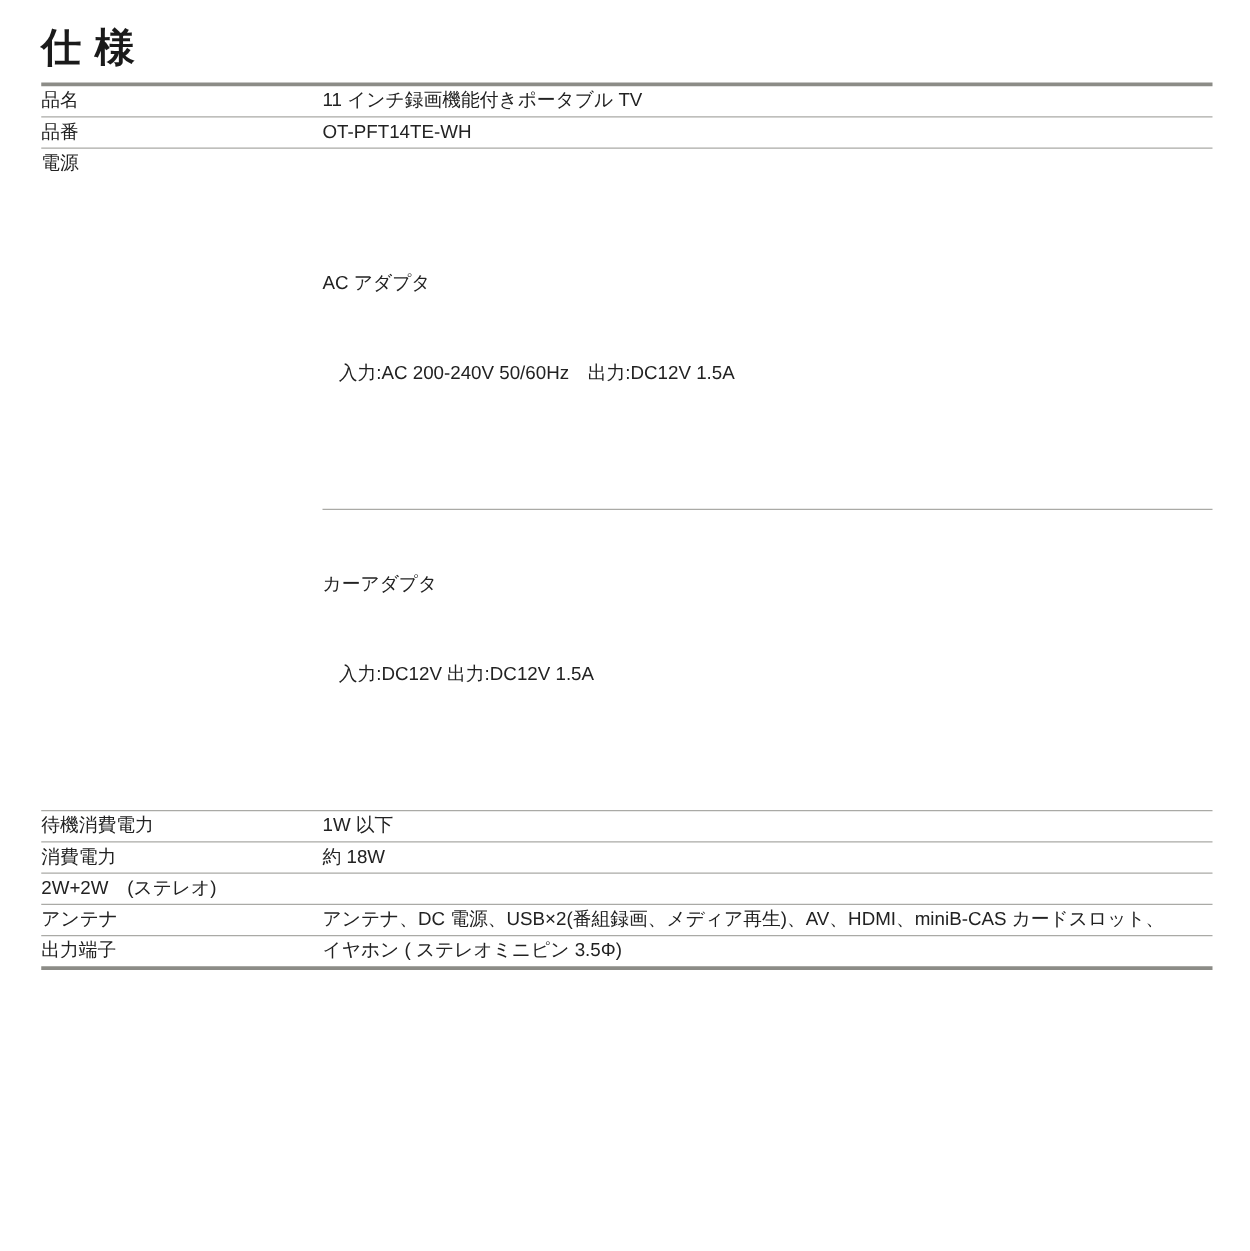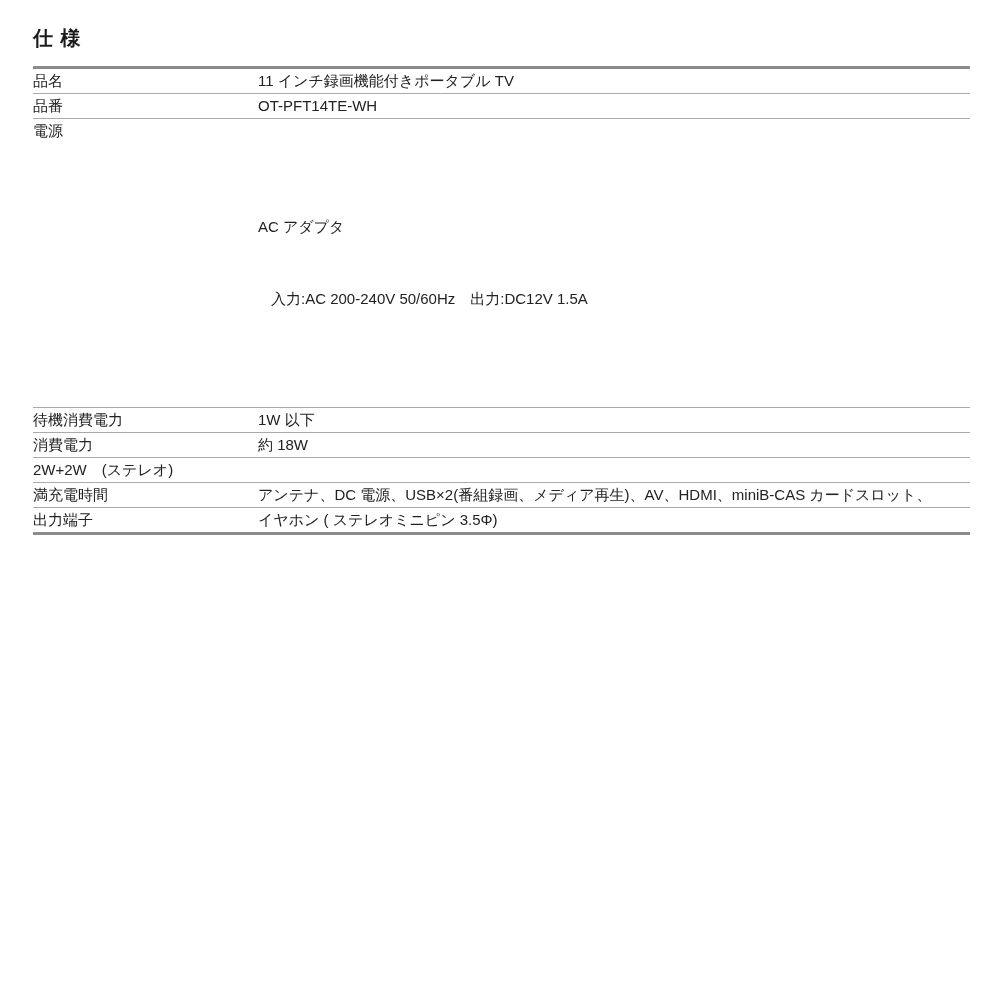--- a/index.html
+++ b/index.html
@@ -9,21 +9,21 @@
   }
   html,body{margin:0;padding:0;background:#ffffff;}
   .sheet{
     width:1000px;height:1001px;box-sizing:border-box;
     padding:24px 30px 0 33px;
     background:#ffffff;color:var(--ink);
     font-family:"Liberation Sans","DejaVu Sans",sans-serif;
     font-size:15px;
   }
   .title{
-    font-size:20px;font-weight:700;line-height:29px;
+    font-size:32px;font-weight:700;line-height:29px;
     margin:0 0 13px 0;color:#1a1a1a;letter-spacing:1px;
   }
   .spec-table{
     border-top:3px solid var(--thick);
     border-bottom:3px solid var(--thick);
   }
   .row{display:flex;line-height:24px;justify-content:space-between;}
   .row + .row{border-top:1px solid var(--thin);}
   .lbl{flex:0 0 225px;white-space:pre;}
   .val{flex:1;white-space:pre;min-width:0;}
@@ -52,39 +52,43 @@
       <div class="val">OT-PFT14TE-WH</div>
     </div>
 
     <div class="row">
       <div class="lbl">電源</div>
       <div class="val">
         <div class="pwr-block">
           <div class="line">AC アダプタ</div>
           <div class="line pwr-detail">入力:AC 200-240V 50/60Hz　出力:DC12V 1.5A</div>
         </div>
+        <div class="pwr-block">
+          <div class="line">カーアダプタ</div>
+          <div class="line pwr-detail">入力:DC12V 出力:DC12V 1.5A</div>
+        </div>
       </div>
     </div>
 
     <div class="row">
       <div class="lbl">待機消費電力</div>
       <div class="val">1W 以下</div>
     </div>
 
     <div class="row">
       <div class="lbl">消費電力</div>
       <div class="val">約 18W</div>
     </div>
 
     <div class="row">
       <div class="val">2W+2W　(ステレオ)</div>
     </div>
 
     <div class="row">
-      <div class="lbl">満充電時間</div>
+      <div class="lbl">アンテナ</div>
       <div class="val">アンテナ、DC 電源、USB×2(番組録画、メディア再生)、AV、HDMI、miniB-CAS カードスロット、</div>
     </div>
 
     <div class="row">
       <div class="lbl">出力端子</div>
       <div class="val">イヤホン ( ステレオミニピン 3.5Φ)</div>
     </div>
 
   </div>
 </div>

